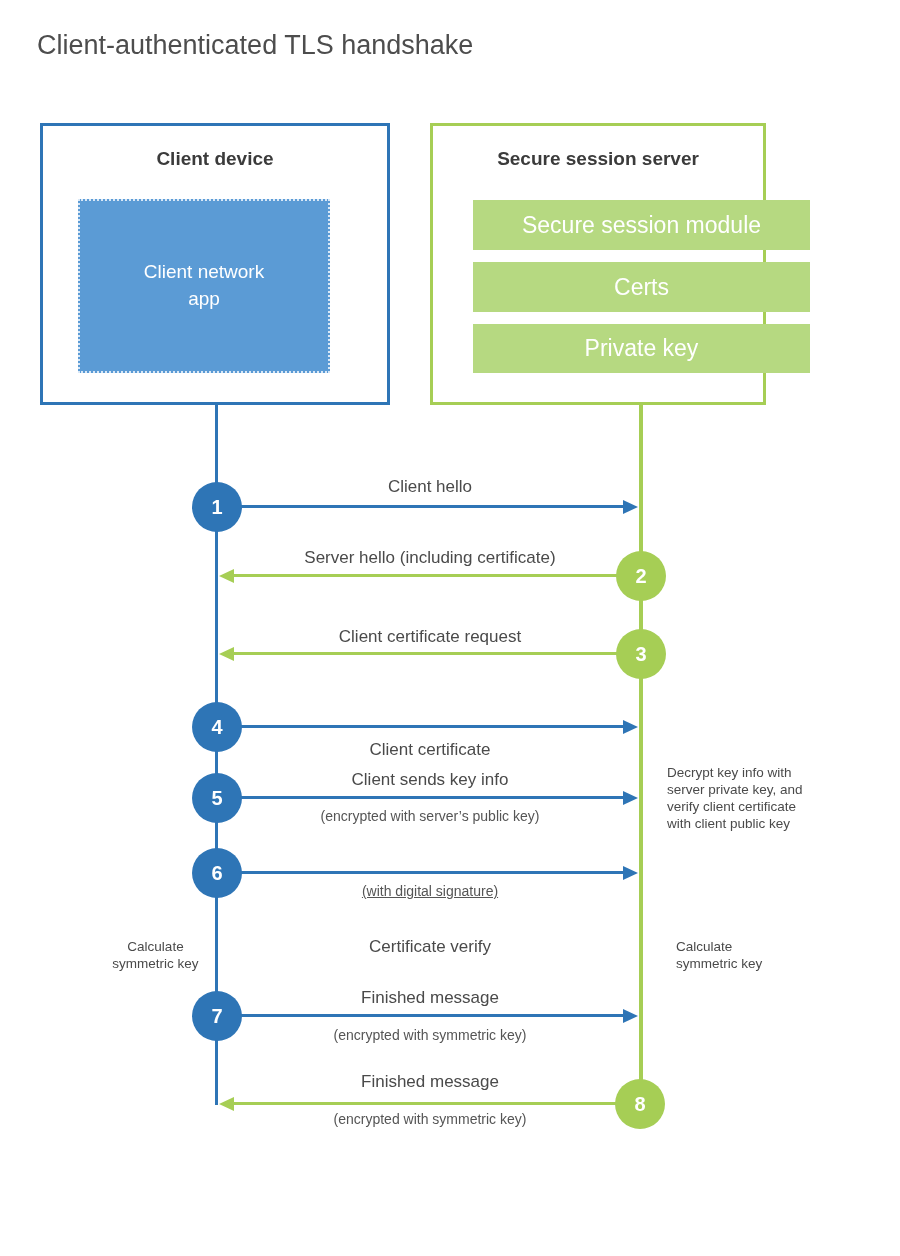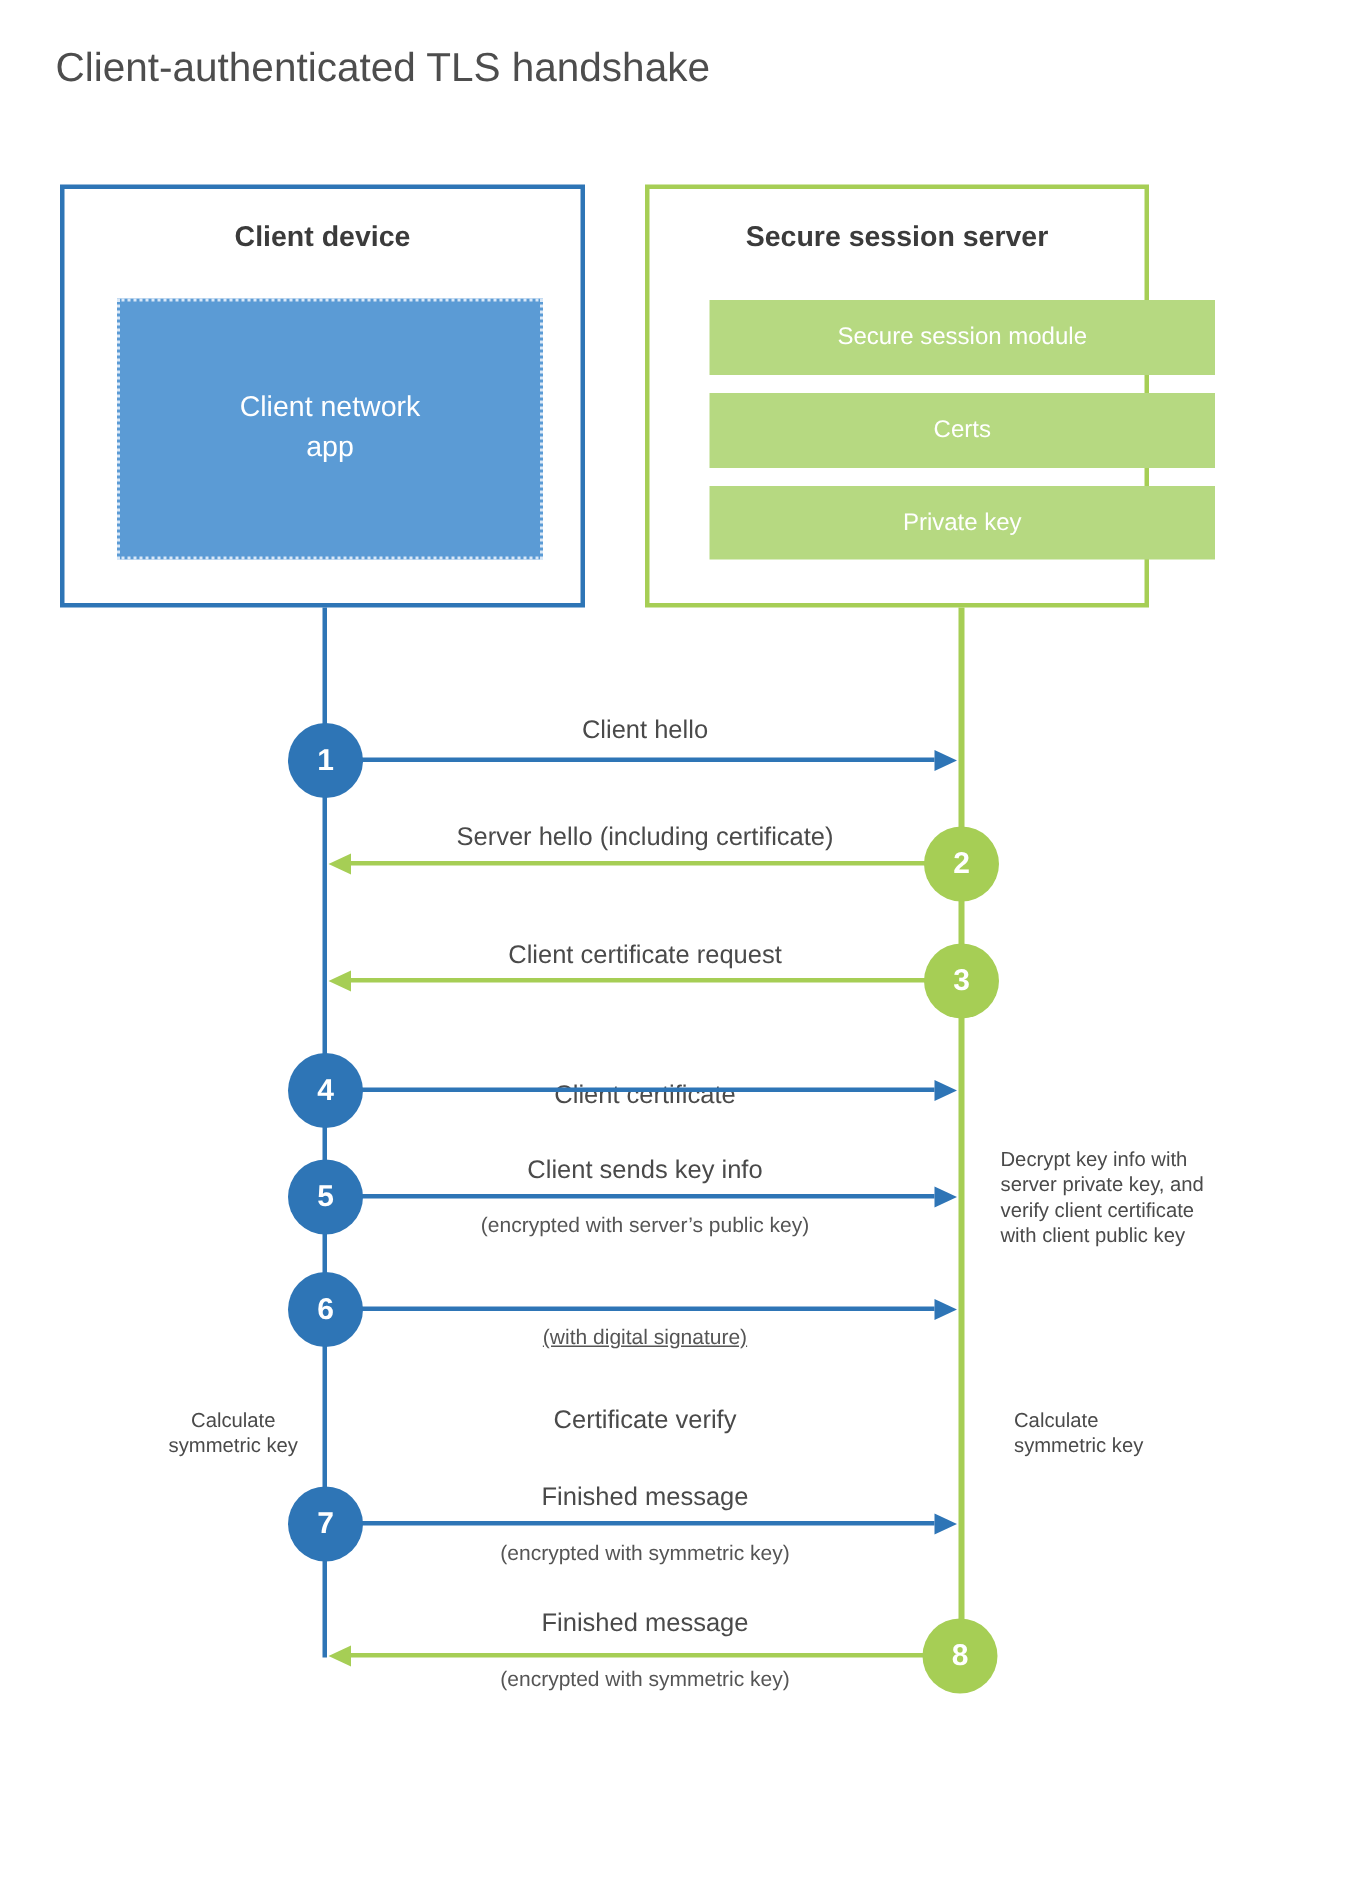--- a/index.html
+++ b/index.html
@@ -16,28 +16,28 @@
   }
   
   .actor-box { position:absolute; top:123px; height:282px; background:#fff; }
   .client-box { left:40px; width:350px; border:3px solid var(--blue); }
   .server-box { left:430px; width:336px; border:3px solid var(--green); }
   .actor-title {
     position:absolute; left:0; right:0; top:22px; text-align:center;
     font-size:19px; font-weight:bold; color:#3b3b3b;
   }
   .app-box {
-    position:absolute; left:35px; top:73px; width:284px; height:174px;
+    position:absolute; left:35px; top:73px; width:252px; height:174px;
     background:var(--blue-fill); border:2px dotted #d9e8f7;
     display:flex; flex-direction:column; align-items:center; justify-content:center;
     color:#fff; font-size:19px; line-height:1.4;
   }
   .server-bar {
     position:absolute; left:40px; width:337px; height:50px;
-    background:var(--green-fill); color:#fff; font-size:16px;
+    background:var(--green-fill); color:#fff; font-size:23px;
     display:flex; align-items:center; justify-content:center;
   }
   .bar-1 { top:74px; } .bar-2 { top:136px; } .bar-3 { top:198px; height:49px; }
   
   .lifeline { position:absolute; top:405px; }
   .lifeline-blue  { left:215px; width:3px; height:700px; background:var(--blue); }
   .lifeline-green { left:639px; width:4px; height:701px; background:var(--green); }
   
   .circle {
     position:absolute; width:50px; height:50px; border-radius:50%;
@@ -67,21 +67,21 @@
     border-top:7px solid transparent; border-bottom:7px solid transparent;
     border-right:15px solid var(--green);
   }
   .a1 { top:505px; } .a2 { top:574px; } .a3 { top:652px; } .a4 { top:725px; }
   .a5 { top:796px; } .a6 { top:871px; } .a7 { top:1014px; } .a8 { top:1102px; }
   
   .msg-label {
     position:absolute; left:238px; width:384px; text-align:center;
     font-size:17px; color:#4a4a4a;
   }
-  .l1 { top:477px; } .l2 { top:548px; } .l3 { top:627px; } .l4 { top:698px;margin-top:22px; }
+  .l1 { top:477px; } .l2 { top:548px; } .l3 { top:627px; } .l4 { top:718px;margin-top:22px; }
   .l5 { top:770px; } .l6 { top:889px;margin-top:48px; } .l7 { top:988px; } .l8 { top:1072px; }
   .msg-sublabel {
     position:absolute; left:238px; width:384px; text-align:center;
     font-size:14px; color:#555;
   }
   .s5 { top:808px; } .s6 { top:883px;text-decoration:underline; } .s7 { top:1027px; } .s8 { top:1111px; }
   
   .side-note { position:absolute; font-size:13.5px; line-height:17px; color:#4a4a4a; }
   .calc-left  { left:88px;  top:938px; width:135px; text-align:center; }
   .calc-right { left:676px; top:938px; width:135px; text-align:left; }

